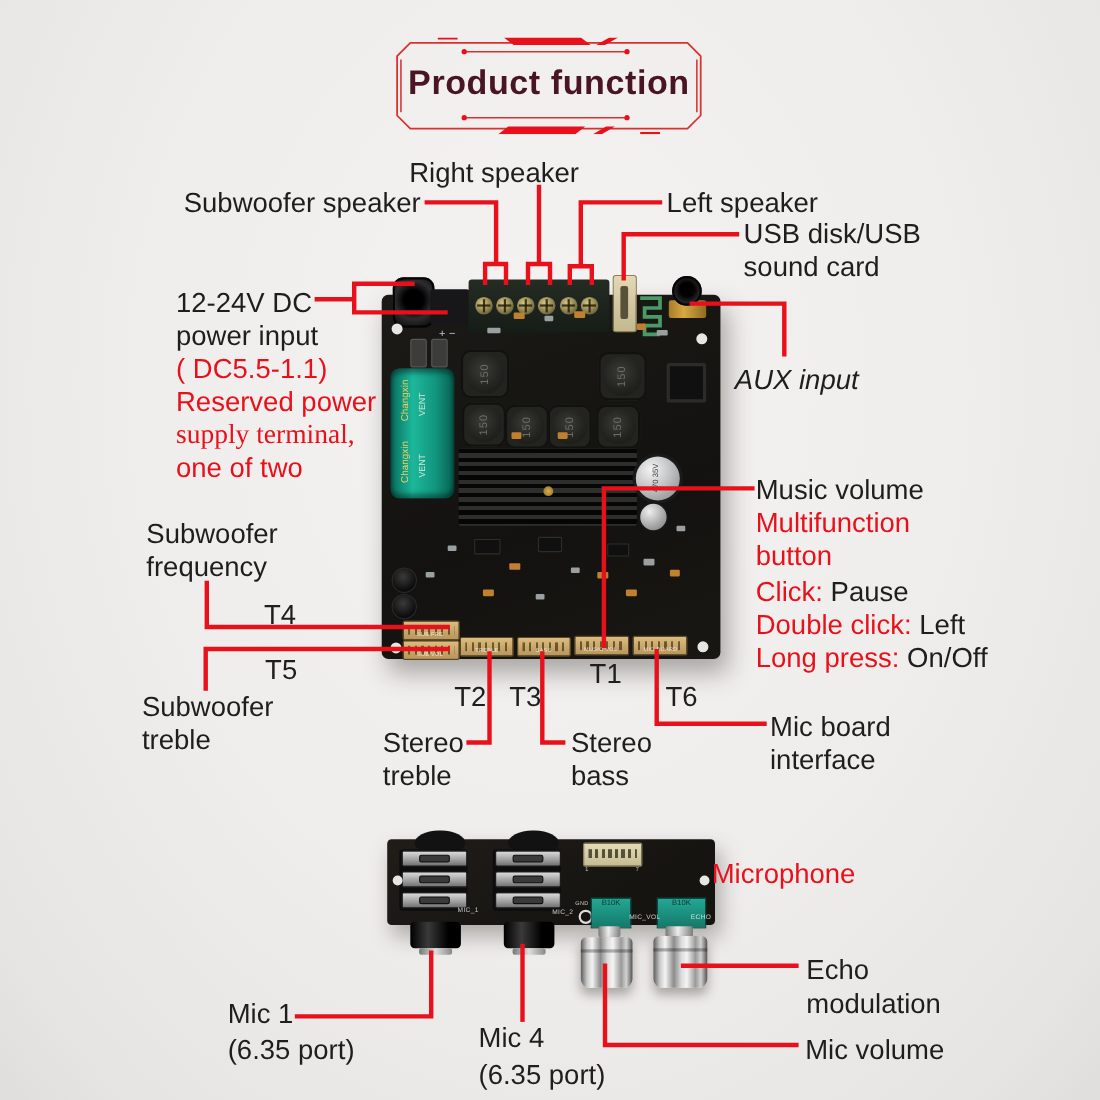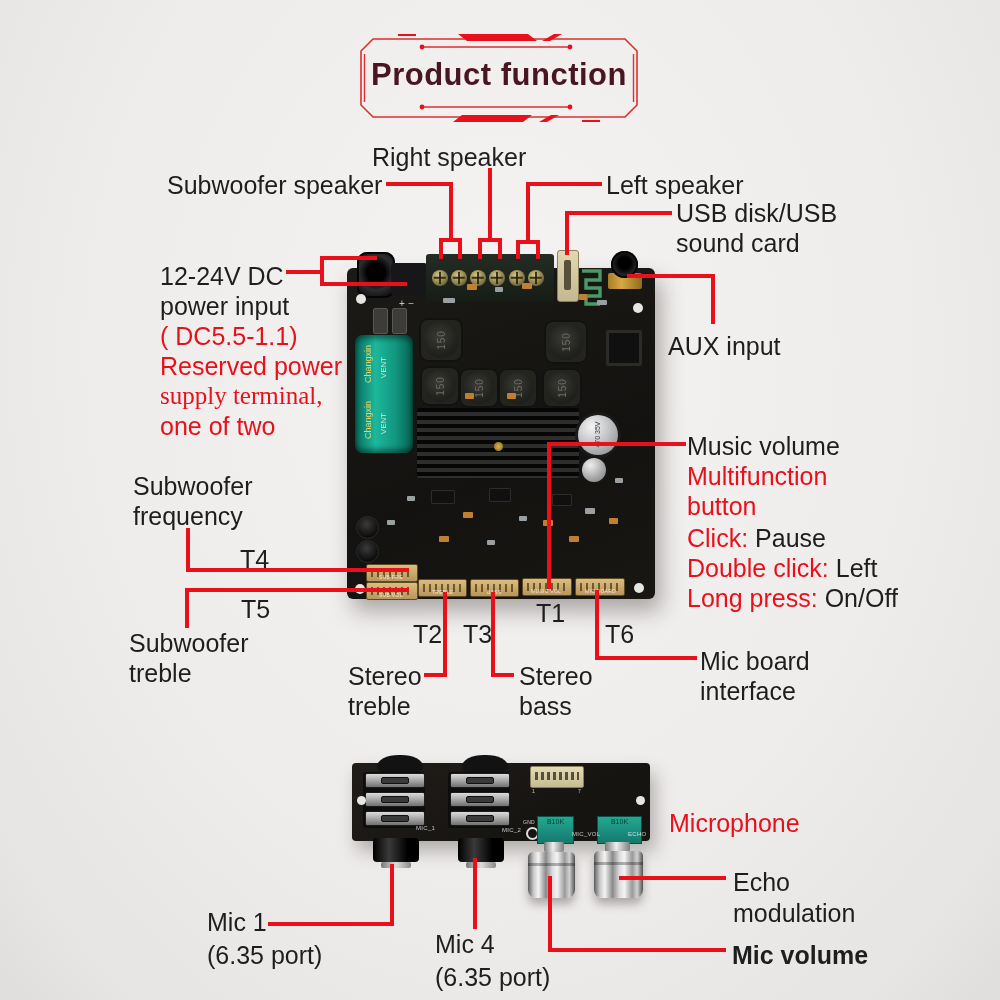--- a/index.html
+++ b/index.html
@@ -266,21 +266,21 @@
 
   <div class="lbl" style="left:160px;top:261px;">
     <div>12-24V DC</div>
     <div>power input</div>
     <div class="sm" style="color:#e8111b;">( DC5.5-1.1)</div>
     <div class="sm" style="color:#e8111b;">Reserved power</div>
     <div class="sm" style="color:#e8111b;font-family:Liberation Serif, serif;">supply terminal,</div>
     <div class="sm" style="color:#e8111b;">one of two</div>
   </div>
 
-  <div class="lbl" style="left:668px;top:331px;">AUX input</div>
+  <div class="lbl" style="left:668px;top:331px;font-style:italic;">AUX input</div>
 
   <div class="lbl" style="left:687px;top:431px;">
     <div>Music volume</div>
     <div style="color:#e8111b;">Multifunction</div>
     <div style="color:#e8111b;">button</div>
     <div class="sm" style="margin-top:2px;"><span class="k">Click:</span><span class="v">Pause</span></div>
     <div class="sm"><span class="k">Double click:</span><span class="v">Left</span></div>
     <div class="sm"><span class="k">Long press:</span><span class="v">On/Off</span></div>
   </div>
 
@@ -306,29 +306,29 @@
   </div>
   <div class="lbl" style="left:519px;top:661px;">
     <div>Stereo</div>
     <div>bass</div>
   </div>
   <div class="lbl" style="left:700px;top:646px;">
     <div>Mic board</div>
     <div>interface</div>
   </div>
 
-  <div class="lbl red" style="left:669px;top:780px;line-height:31px;margin-top:28px;">
+  <div class="lbl red" style="left:647px;top:780px;line-height:31px;">
     <div>Microphone</div>
   </div>
 
   <div class="lbl" style="left:733px;top:867px;line-height:31px;">
     <div>Echo</div>
     <div>modulation</div>
   </div>
-  <div class="lbl" style="left:732px;top:940px;font-weight:bold;">Mic volume</div>
+  <div class="lbl" style="left:732px;top:940px;">Mic volume</div>
 
   <div class="lbl" style="left:207px;top:906px;line-height:33px;">
     <div>Mic 1</div>
     <div>(6.35 port)</div>
   </div>
   <div class="lbl" style="left:435px;top:928px;line-height:33px;">
     <div>Mic 4</div>
     <div>(6.35 port)</div>
   </div>
 

